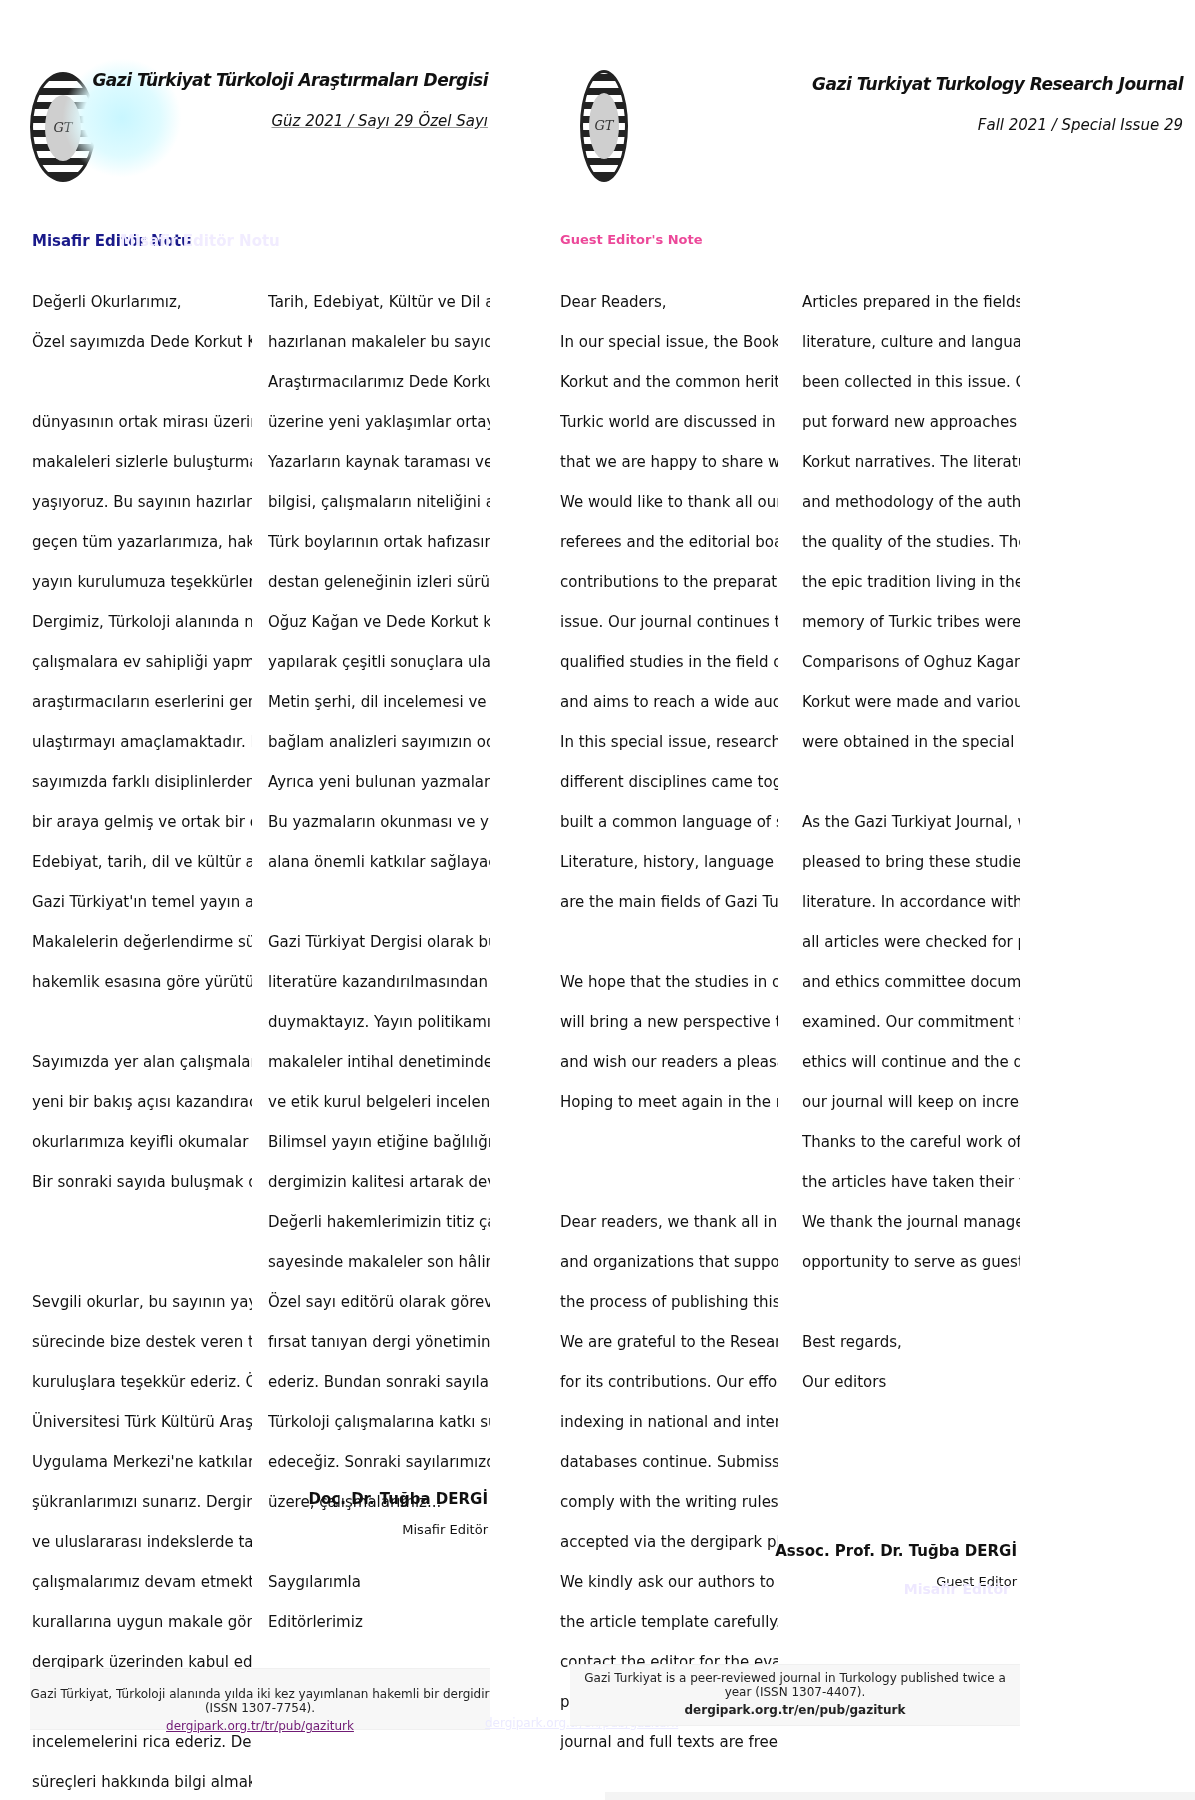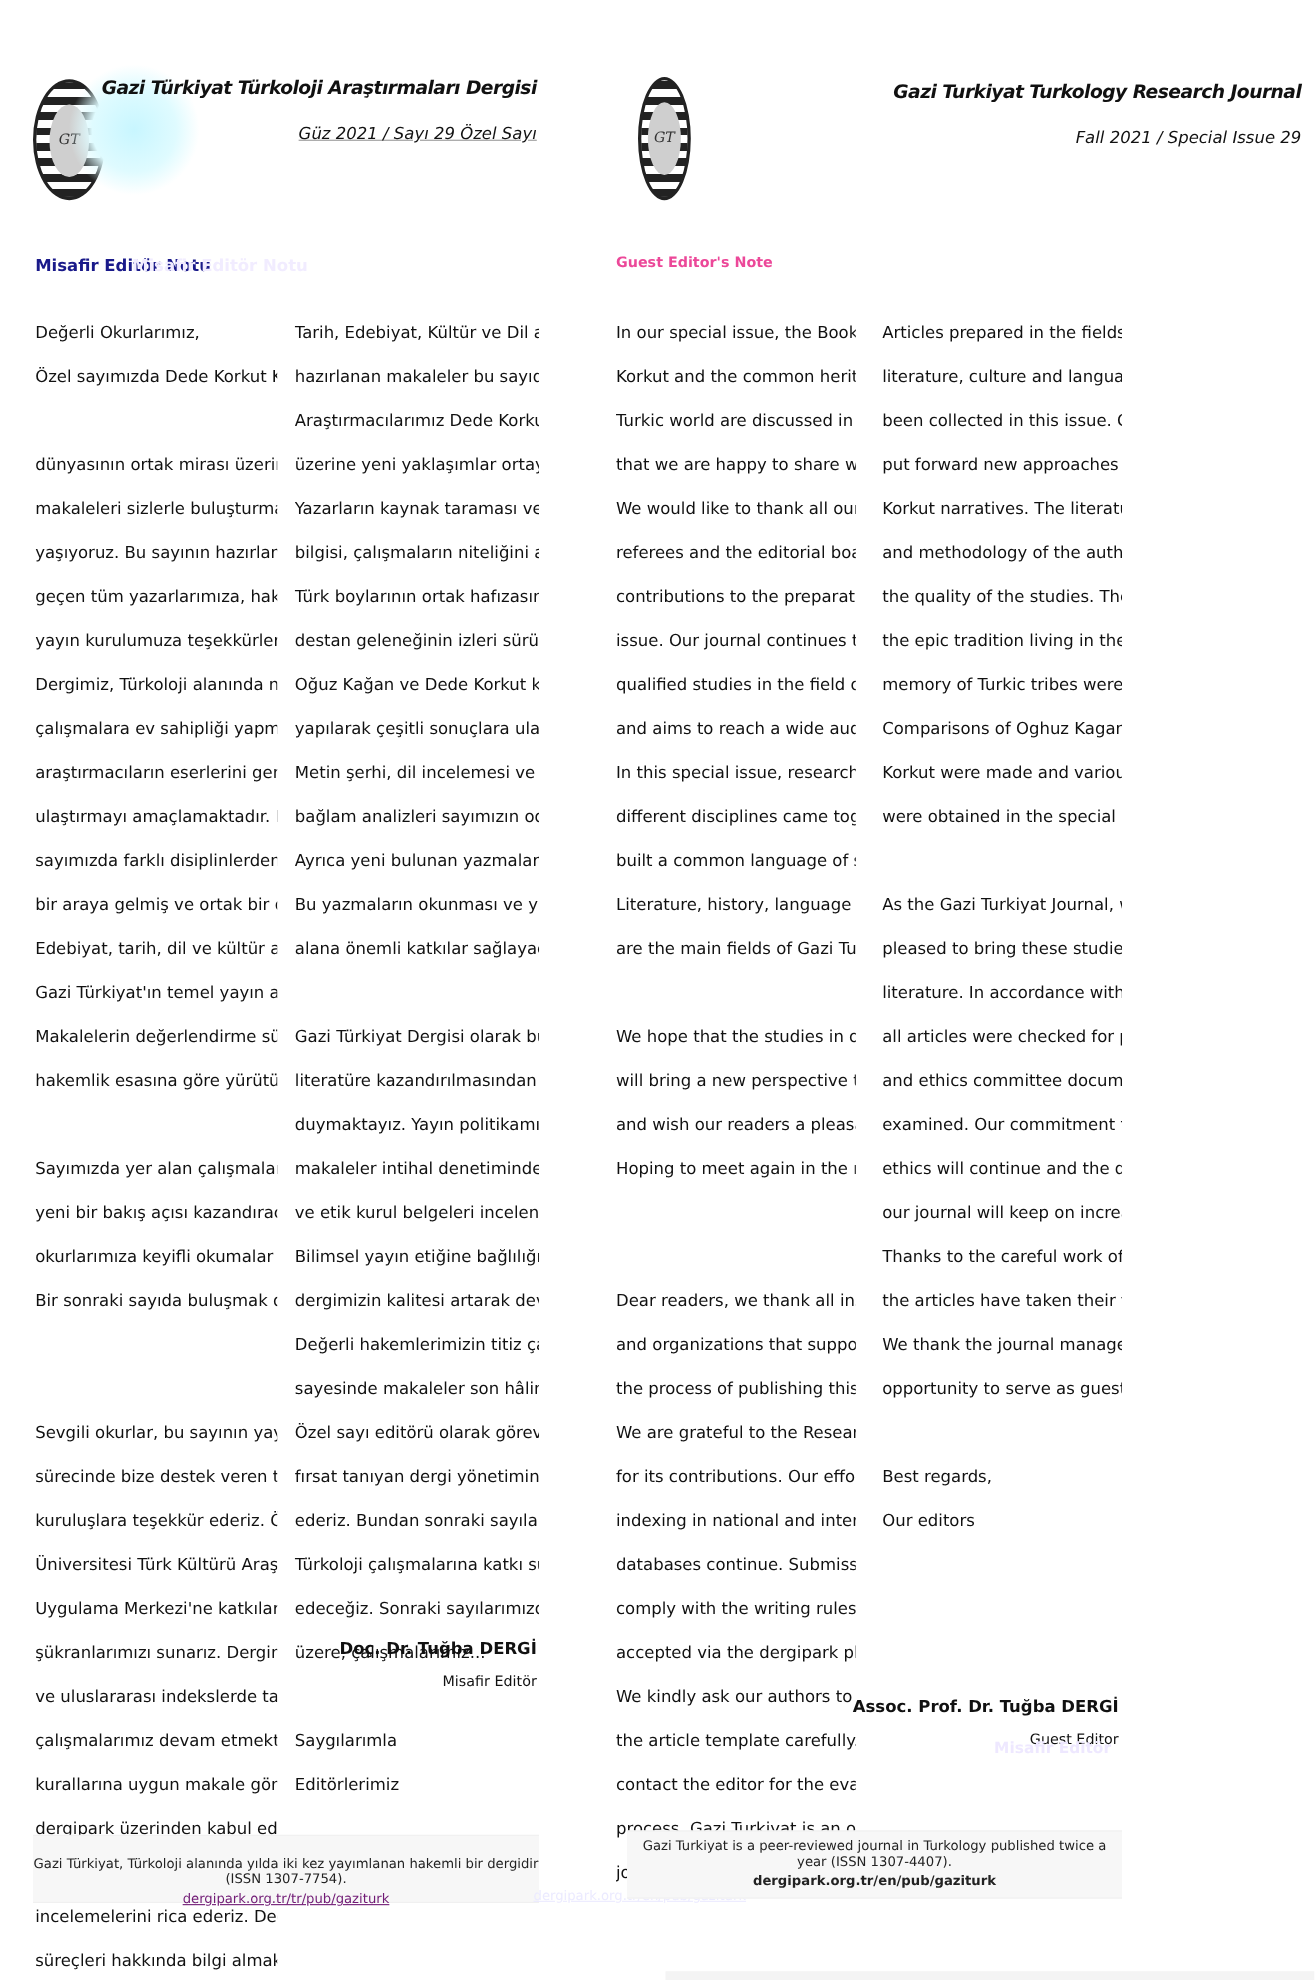--- a/index.html
+++ b/index.html
@@ -159,20 +159,21 @@
 
   <div class="journal-head" style="right:12px;top:74px;">
     <div class="t1">Gazi Turkiyat Turkology Research Journal</div>
     <div class="t2" style="text-decoration:none;">Fall 2021 / Special Issue 29</div>
     <div class="t3"></div>
   </div>
 
   <div class="section-title" style="left:0px;top:232px;color:#ec4899;font-size:13px;">Guest Editor's Note</div>
 
   <div class="col" style="left:0px;top:282px;width:218px;">
+    <p>Dear Readers,</p>
     <div id="rcol1">
         <p>In our special issue, the Book of Dede</p>
         <p>Korkut and the common heritage of the</p>
         <p>Turkic world are discussed in articles</p>
         <p>that we are happy to share with you.</p>
         <p>We would like to thank all our authors,</p>
         <p>referees and the editorial board for their</p>
         <p>contributions to the preparation of this</p>
         <p>issue. Our journal continues to host</p>
         <p>qualified studies in the field of Turkology</p>

